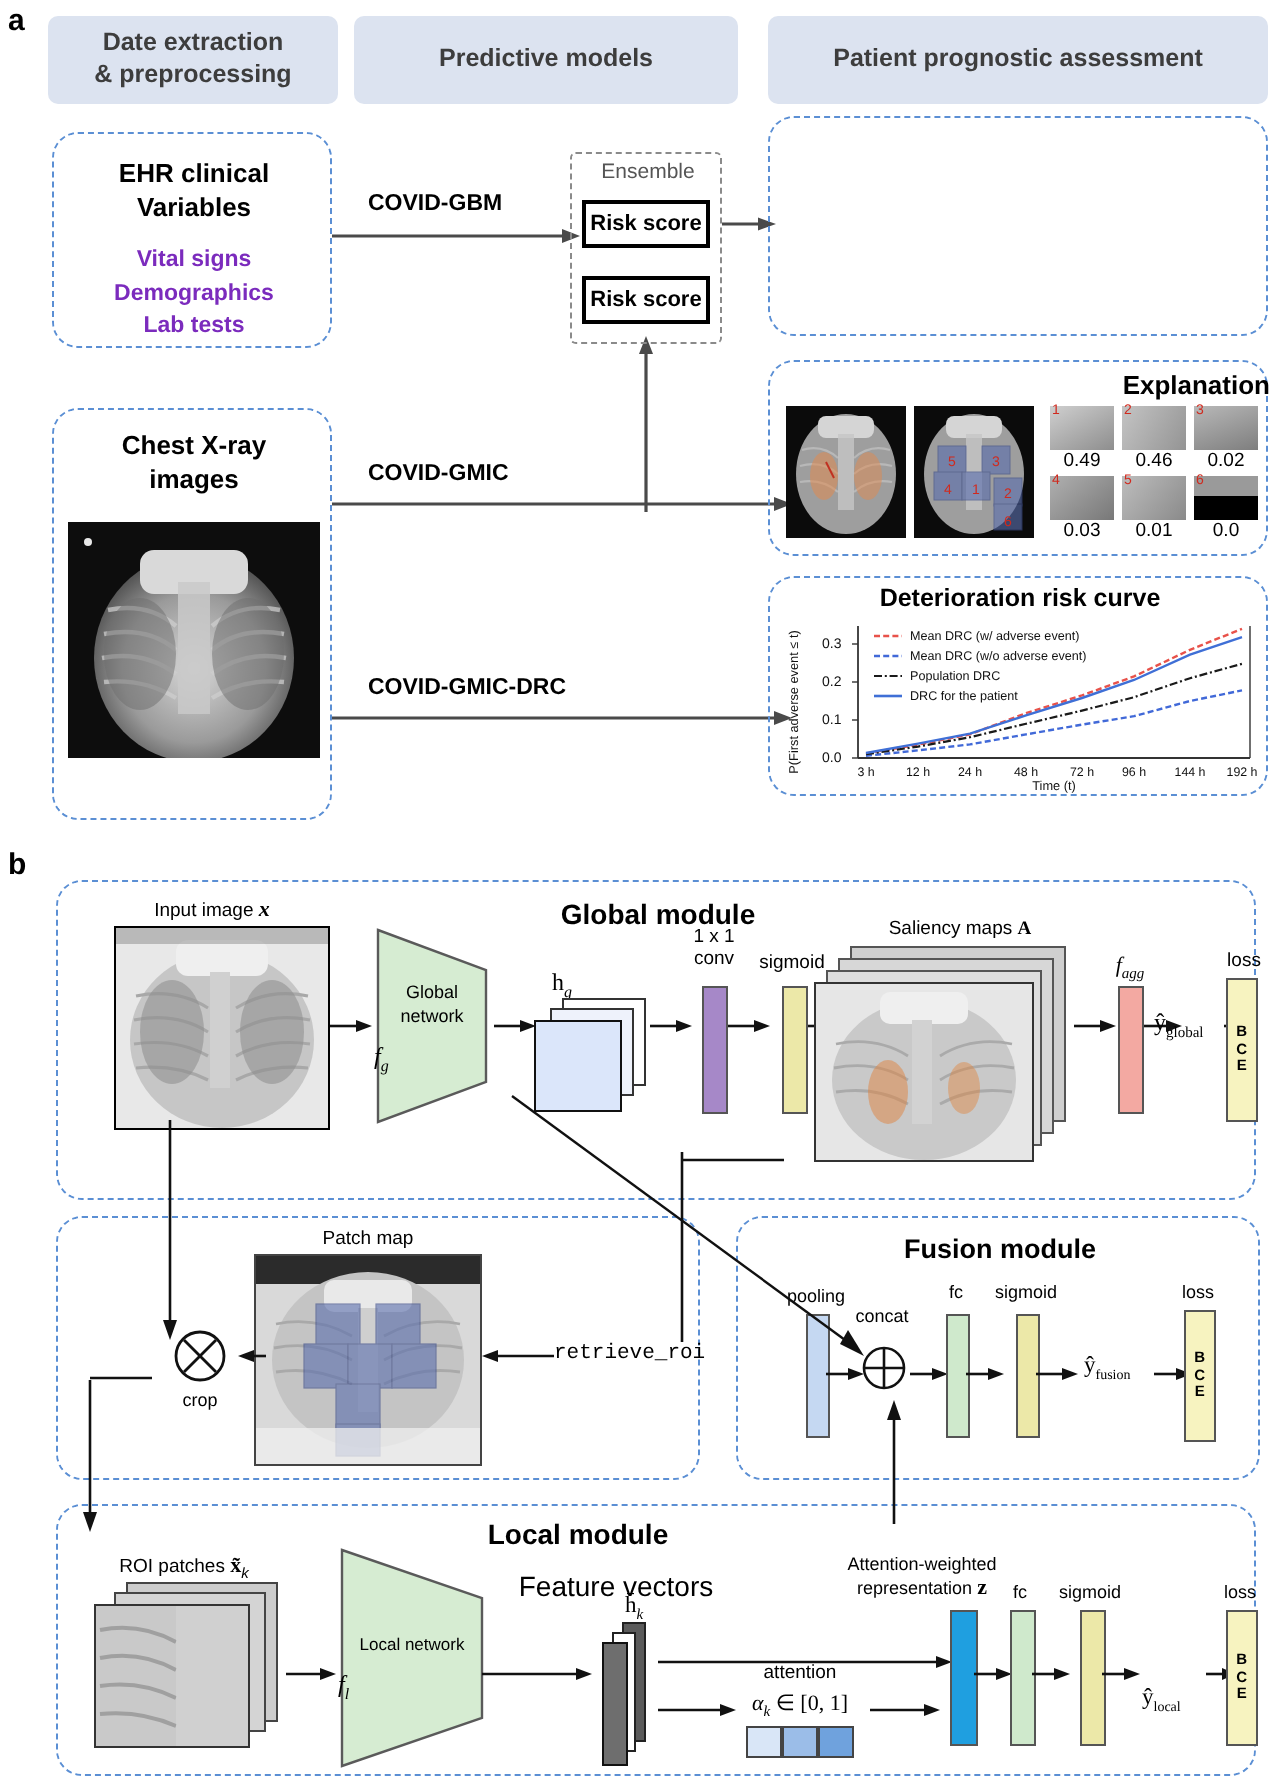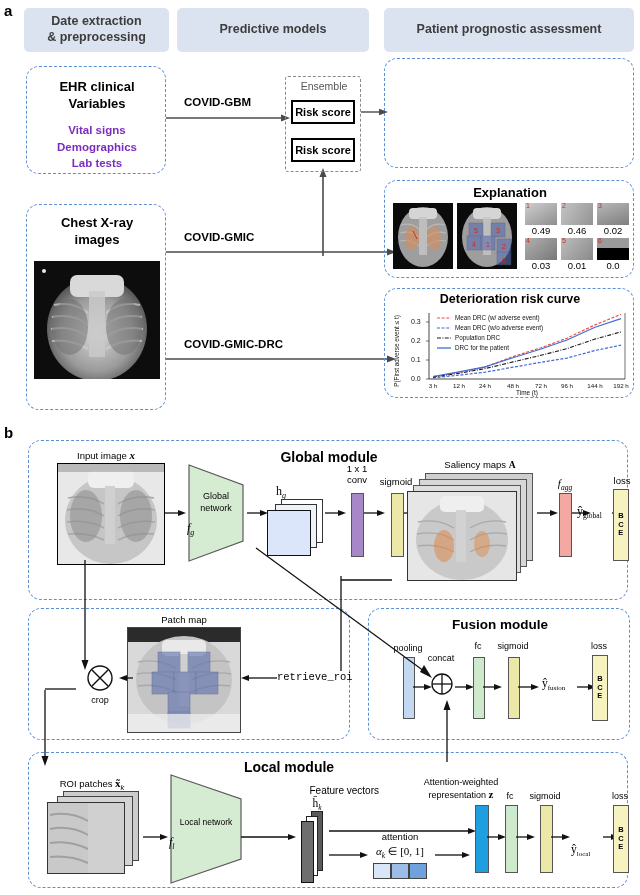--- a/index.html
+++ b/index.html
@@ -125,21 +125,21 @@
 
 <svg class="abs" style="left:361px;top:106px;" width="28" height="12">
   <line x1="0" y1="6" x2="19" y2="6" stroke="#4a4a4a" stroke-width="1.4"></line>
   <polygon points="27,6 18,2.8 18,9.2" fill="#4a4a4a"></polygon>
 </svg>
 
 <div class="abs dashbox" style="left:384px;top:58px;width:250px;height:110px;">
 </div>
 
 <div class="abs dashbox" style="left:384px;top:180px;width:250px;height:98px;">
-  <div class="abs" style="left:0;top:4px;width:250px;text-align:center;font-weight:bold;font-size:13px;">Explanation</div>
+  <div class="abs" style="left:0;top:4px;width:250px;text-align:right;font-weight:bold;font-size:13px;">Explanation</div>
 
   <div class="abs" style="left:8px;top:22px;width:60px;height:66px;background:#000;overflow:hidden;">
     <svg width="60" height="66" viewBox="0 0 60 66">
       <rect width="60" height="66" fill="#0b0b0b"></rect>
       <ellipse cx="30" cy="34" rx="25" ry="30" fill="#9e9e9e"></ellipse>
       <rect x="16" y="5" width="28" height="11" rx="4" fill="#d5d5d5"></rect>
       <rect x="26" y="14" width="8" height="38" fill="#c5c5c5" opacity=".8"></rect>
       <g stroke="#cacaca" stroke-width="1.1" fill="none" opacity=".6">
         <path d="M8 22 Q18 19 26 26"></path>
           <path d="M7 30 Q18 27 26 34"></path>
@@ -565,21 +565,21 @@
     <div class="abs" style="left:0;top:62px;width:74px;text-align:left;font-family:'Liberation Serif',serif;font-style:italic;font-size:12px;">
       <span>f</span><sub style="font-size:8px;">l</sub>
     </div>
   </div>
 
   <svg class="abs" style="left:212px;top:78px;" width="56" height="12">
     <line x1="0" y1="6" x2="48" y2="6" stroke="#111" stroke-width="1.3"></line>
       <polygon points="55,6 47,3 47,9" fill="#111"></polygon>
   </svg>
 
-  <div class="abs" style="left:240px;top:32px;width:110px;text-align:right;font-size:10px;">Feature vectors</div>
+  <div class="abs" style="left:224px;top:32px;width:110px;text-align:center;font-size:14px;">Feature vectors</div>
   <div class="abs" style="left:268px;top:44px;width:40px;text-align:center;font-family:'Liberation Serif',serif;font-size:11.5px;">
     <span>h̄</span><sub style="font-size:7.5px;font-style:italic;">k</sub>
   </div>
   <div class="abs" style="left:272px;top:58px;width:30px;height:72px;">
     <div class="abs" style="left:10px;top:0;width:10px;height:58px;background:#5b5b5b;border:1px solid #222;"></div>
     <div class="abs" style="left:5px;top:5px;width:10px;height:58px;background:#fff;border:1px solid #222;"></div>
     <div class="abs" style="left:0px;top:10px;width:11px;height:60px;background:#6e6e6e;border:1px solid #111;"></div>
   </div>
 
   <svg class="abs" style="left:300px;top:72px;" width="148" height="12">

